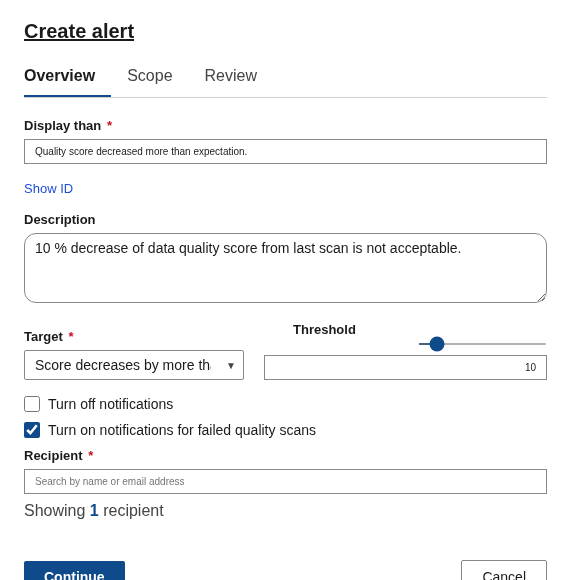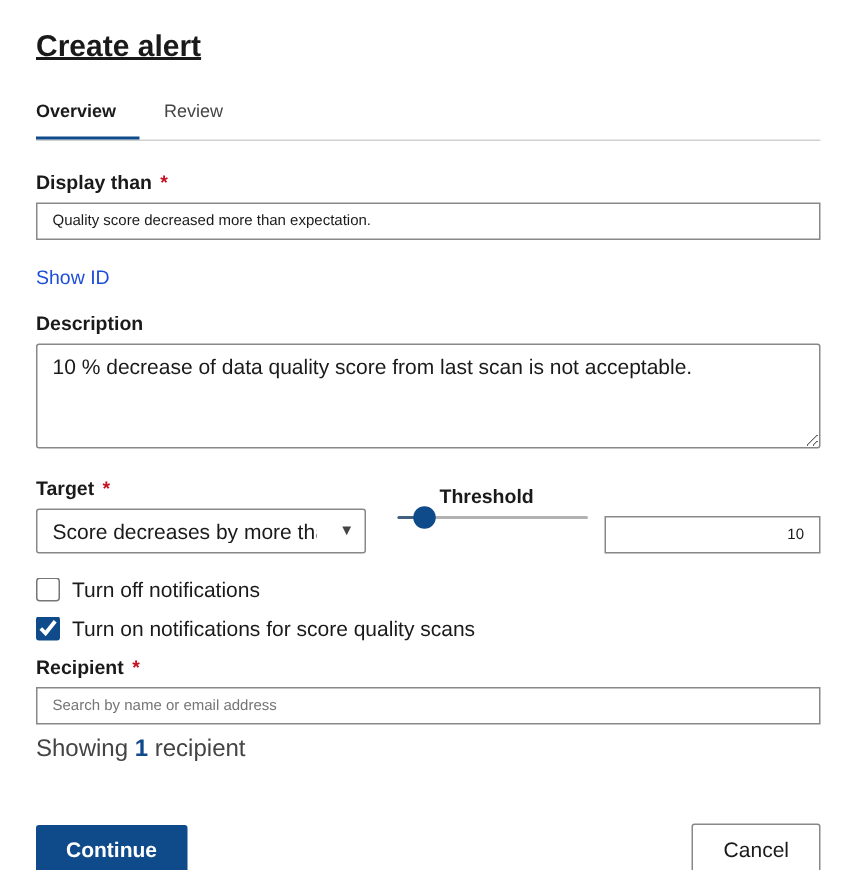--- a/index.html
+++ b/index.html
@@ -26,21 +26,21 @@
       border-bottom: 1px solid #d1d1d1;
       margin-bottom: 20px;
       gap: 0;
     }
 
     .tab {
       padding: 8px 16px 10px 0;
       margin-right: 16px;
       cursor: pointer;
       color: #444;
-      font-size: 12px;
+      font-size: 16px;
       border-bottom: 2px solid transparent;
       user-select: none;
     }
 
     .tab.active {
       color: #1a1a1a;
       font-weight: 600;
       border-bottom: 2px solid #0f4a8a;
     }
 
@@ -68,21 +68,21 @@
       border-radius: 0;
       font-size: 10px;
       color: #1a1a1a;
       outline: none;
     }
 
     textarea {
       width: 100%;
       padding: 6px 10px;
       border: 1px solid #888;
-      border-radius: 2px;
+      border-radius: 12px;
       font-size: 14px;
       color: #1a1a1a;
       resize: vertical;
       min-height: 70px;
       outline: none;
       font-family: inherit;
     }
 
     .show-id-link {
       color: #1d4ed8;
@@ -110,22 +110,23 @@
       flex-direction: column;
     }
 
     .threshold-section label {
       margin-bottom: 6px;
       margin-left: 29px;
     }
 
     .threshold-controls {
       display: flex;
-      align-items: flex-start;
+      align-items: flex-end;
       gap: 10px;
+      flex-direction: column;
     }
 
     .select-wrapper {
       position: relative;
       width: 100%;
     }
 
     select {
       width: 100%;
       padding: 6px 32px 6px 10px;
@@ -238,20 +239,21 @@
   </style>
 </head>
 <body>
 
 
 
 <h1>Create alert</h1>
 
 <div class="tabs">
   <div class="tab active">Overview</div>
+  <div class="tab">Scope</div>
   <div class="tab">Review</div>
 </div>
 
 <div class="field-group">
   <label>
     <span>Display than</span><span class="required"> *</span>
   </label>
   <input type="text" value="Quality score decreased more than expectation." style="">
 </div>
 
@@ -288,21 +290,21 @@
   </div>
 </div>
 
 <div class="checkbox-row">
   <input type="checkbox" style="">
   <span>Turn off notifications</span>
 </div>
 
 <div class="checkbox-row checked-blue">
   <input type="checkbox" checked="" style="">
-  <span>Turn on notifications for score quality scans</span>
+  <span>Turn on notifications for failed quality scans</span>
 </div>
 
 <div class="field-group" style="margin-top: 8px;">
   <label>
     <span>Recipient</span><span class="required"> *</span>
   </label>
   <input type="text" placeholder="Search by name or email address" style="">
   <div class="showing-text">
     <span>Showing</span>
     <span class="count">1</span>

